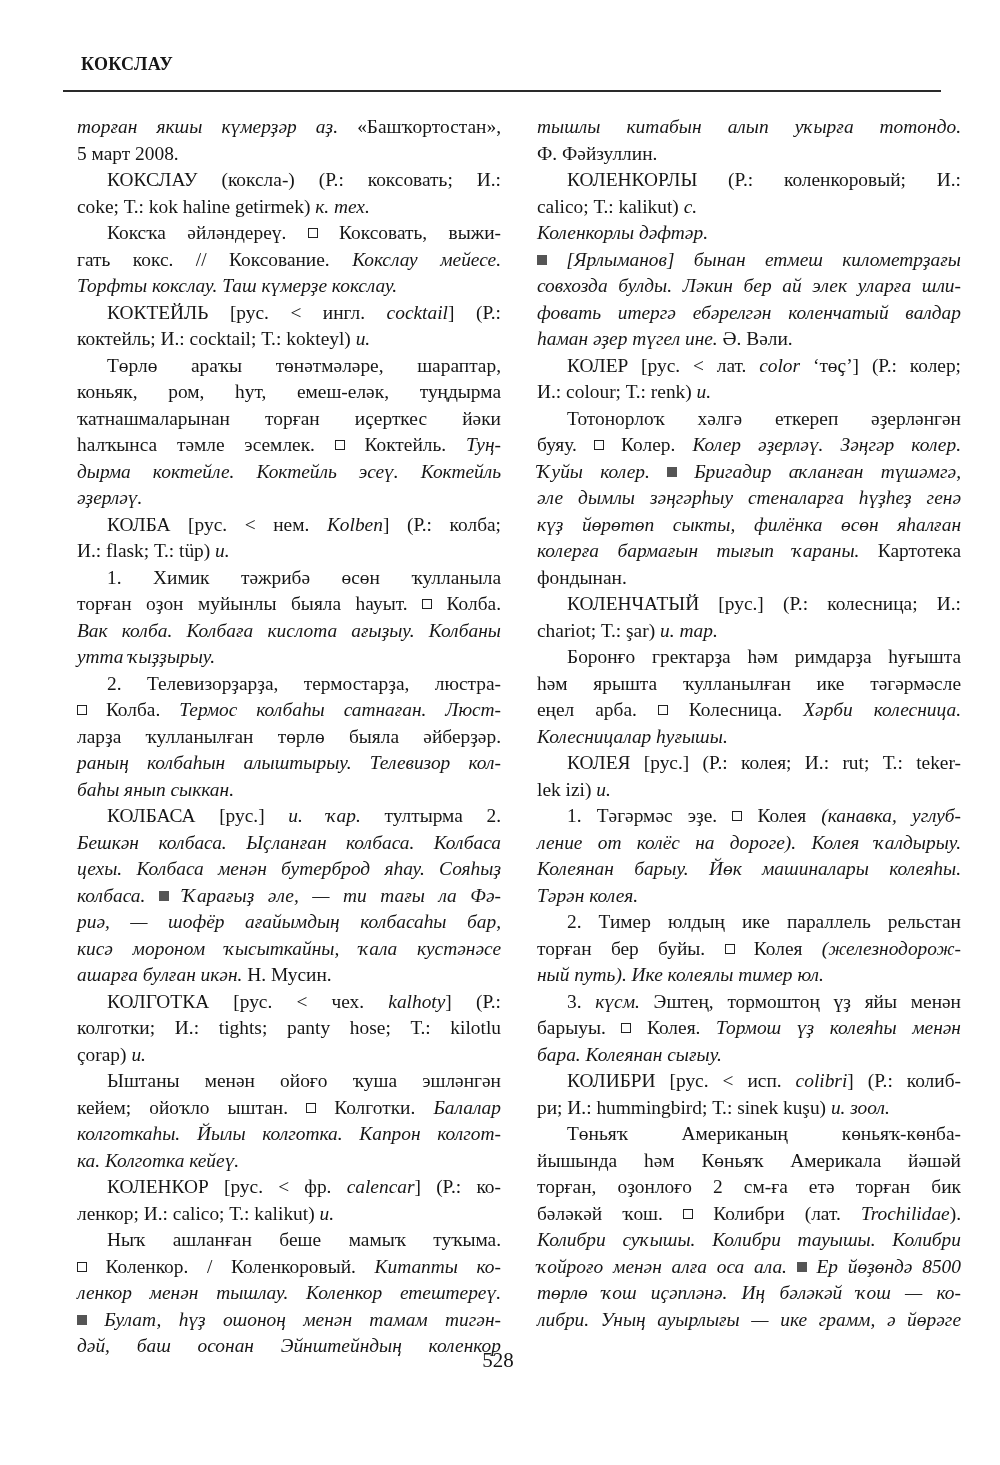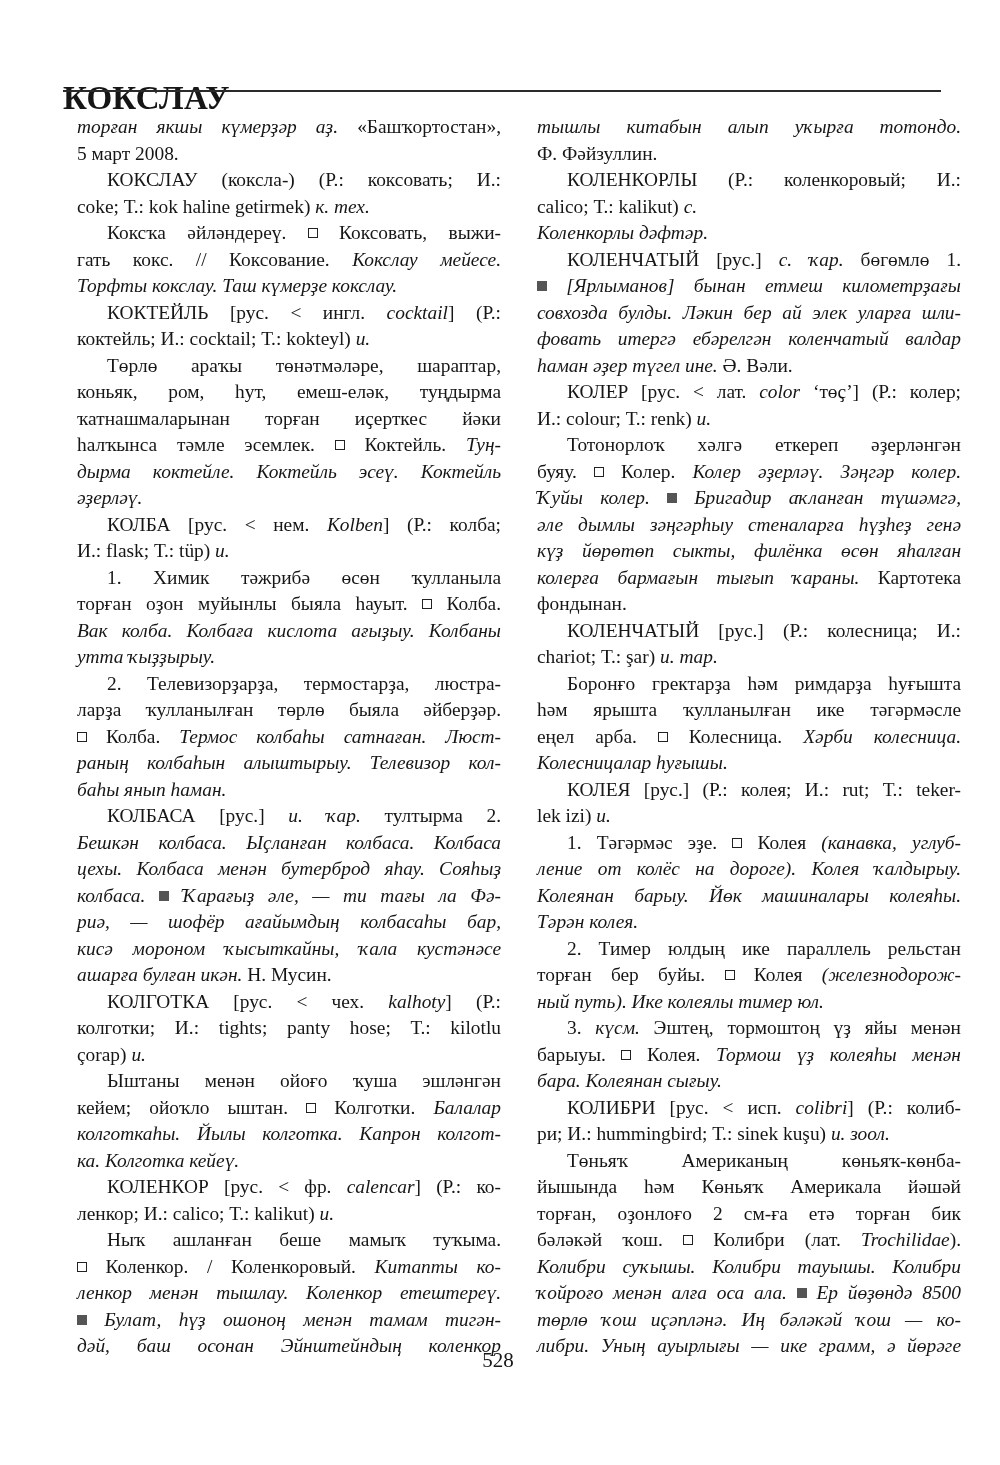--- a/index.html
+++ b/index.html
@@ -1,19 +1,19 @@
 <!DOCTYPE html>
 <html><head>
 <meta charset="utf-8">
 <style>
   html, body { margin: 0; padding: 0; background: #ffffff; }
   body { width: 1000px; height: 1465px; position: relative; overflow: hidden;
          font-family: "Liberation Serif", "DejaVu Serif", serif; color: #161616; }
-  .running-head { position: absolute; left: 63px; top: 54px; font-weight: bold;
-                  font-size: 33px; letter-spacing: 0.3px; margin-top: 26px; }
+  .running-head { position: absolute; left: 81px; top: 54px; font-weight: bold;
+                  font-size: 18px; letter-spacing: 0.3px; }
   .head-rule { position: absolute; left: 63px; top: 90px; width: 878px; height: 0;
                border-top: 2px solid #2a2a2a; }
   .column { position: absolute; top: 114px; width: 424px; }
   .col-left { left: 77px; }
   .col-right { left: 517px; margin-left: 20px; }
   .line { height: 26.5px; line-height: 26.5px; font-size: 19.4px; white-space: nowrap;
           text-align: justify; text-align-last: justify; }
   .line.last { text-align-last: left; }
   .line.indent { padding-left: 30px; }
   .r-b { font-weight: normal; }
@@ -47,24 +47,24 @@
     <div class="line"><span>һалҡынса тәмле эсемлек. </span><span class="sq-open"></span><span> Коктейль. </span><span class="r-i">Туң-</span></div>
     <div class="line"><span class="r-i">дырма коктейле. Коктейль эсеү. Коктейль</span></div>
     <div class="line last"><span class="r-i">әҙерләү.</span></div>
     <div class="line indent"><span class="r-b">КОЛБА</span><span> [рус. &lt; нем. </span><span class="r-i">Kolben</span><span>] (Р.: колба;</span></div>
     <div class="line last"><span>И.: flask; Т.: tüp) </span><span class="r-i">и.</span></div>
     <div class="line indent"><span class="r-b">1.</span><span> Химик тәжрибә өсөн ҡулланыла</span></div>
     <div class="line"><span>торған оҙон муйынлы быяла һауыт. </span><span class="sq-open"></span><span> Колба.</span></div>
     <div class="line"><span class="r-i">Вак колба. Колбаға кислота ағыҙыу. Колбаны</span></div>
     <div class="line last"><span class="r-i">утта ҡыҙҙырыу.</span></div>
     <div class="line indent"><span class="r-b">2.</span><span> Телевизорҙарҙа, термостарҙа, люстра-</span></div>
+    <div class="line"><span class="sq-open"></span><span> Колба. </span><span class="r-i">Термос колбаһы сатнаған. Люст-</span></div>
     <div class="line"><span>ларҙа ҡулланылған төрлө быяла әйберҙәр.</span></div>
-    <div class="line"><span class="sq-open"></span><span> Колба. </span><span class="r-i">Термос колбаһы сатнаған. Люст-</span></div>
     <div class="line"><span class="r-i">раның колбаһын алыштырыу. Телевизор кол-</span></div>
-    <div class="line last"><span class="r-i">баһы янып һаман.</span></div>
+    <div class="line last"><span class="r-i">баһы янып сыккан.</span></div>
     <div class="line indent"><span class="r-b">КОЛБАСА</span><span> [рус.] </span><span class="r-i">и. ҡар.</span><span> </span><span class="r-b">тултырма 2.</span></div>
     <div class="line"><span class="r-i">Бешкән колбаса. Ыҫланған колбаса. Колбаса</span></div>
     <div class="line"><span class="r-i">цехы. Колбаса менән бутерброд яһау. Сояһыҙ</span></div>
     <div class="line"><span class="r-i">колбаса. </span><span class="sq-fill"></span><span class="r-i"> Ҡарағыҙ әле, — ти тағы ла Фә-</span></div>
     <div class="line"><span class="r-i">риә, — шофёр ағайымдың колбасаһы бар,</span></div>
     <div class="line"><span class="r-i">кисә мороном ҡысыткайны, ҡала кустәнәсе</span></div>
     <div class="line last"><span class="r-i">ашарға булған икән.</span><span> Н. Мусин.</span></div>
     <div class="line indent"><span class="r-b">КОЛГОТКА</span><span> [рус. &lt; чех. </span><span class="r-i">kalhoty</span><span>] (Р.:</span></div>
     <div class="line"><span>колготки; И.: tights; panty hose; Т.: kilotlu</span></div>
     <div class="line last"><span>çorap) </span><span class="r-i">и.</span></div>
@@ -79,21 +79,20 @@
     <div class="line"><span class="r-i">ленкор менән тышлау. Коленкор етештереү.</span></div>
     <div class="line"><span class="sq-fill"></span><span class="r-i"> Булат, һүҙ ошоноң менән тамам тигән-</span></div>
     <div class="line"><span class="r-i">дәй, баш осонан Эйнштейндың коленкор</span></div>
   </div>
 <div class="column col-right" id="col-right">
     <div class="line"><span class="r-i">тышлы китабын алып уҡырға тотондо.</span></div>
     <div class="line last"><span>Ф. Фәйзуллин.</span></div>
     <div class="line indent"><span class="r-b">КОЛЕНКОРЛЫ</span><span> (Р.: коленкоровый; И.:</span></div>
     <div class="line last"><span>calico; Т.: kalikut) </span><span class="r-i">с.</span></div>
     <div class="line last"><span class="r-i">Коленкорлы дәфтәр.</span></div>
-    <div class="line indent"><span class="r-b">КОЛЕНЧАТЫЙ</span><span> [рус.] </span><span class="r-i">с. ҡар.</span><span> </span><span class="r-b">бөгөмлө 1.</span></div>
     <div class="line"><span class="sq-fill"></span><span class="r-i"> [Ярлыманов] бынан етмеш километрҙағы</span></div>
     <div class="line"><span class="r-i">совхозда булды. Ләкин бер ай элек уларға шли-</span></div>
     <div class="line"><span class="r-i">фовать итергә ебәрелгән коленчатый валдар</span></div>
     <div class="line last"><span class="r-i">һаман әҙер түгел ине.</span><span> Ә. Вәли.</span></div>
     <div class="line indent"><span class="r-b">КОЛЕР</span><span> [рус. &lt; лат. </span><span class="r-i">color</span><span> ‘төҫ’] (Р.: колер;</span></div>
     <div class="line last"><span>И.: colour; Т.: renk) </span><span class="r-i">и.</span></div>
     <div class="line indent"><span>Тотонорлоҡ хәлгә еткереп әҙерләнгән</span></div>
     <div class="line"><span>буяу. </span><span class="sq-open"></span><span> Колер. </span><span class="r-i">Колер әҙерләү. Зәңгәр колер.</span></div>
     <div class="line"><span class="r-i">Ҡуйы колер. </span><span class="sq-fill"></span><span class="r-i"> Бригадир аҡланған түшәмгә,</span></div>
     <div class="line"><span class="r-i">әле дымлы зәңгәрһыу стеналарға һүҙһеҙ генә</span></div>

